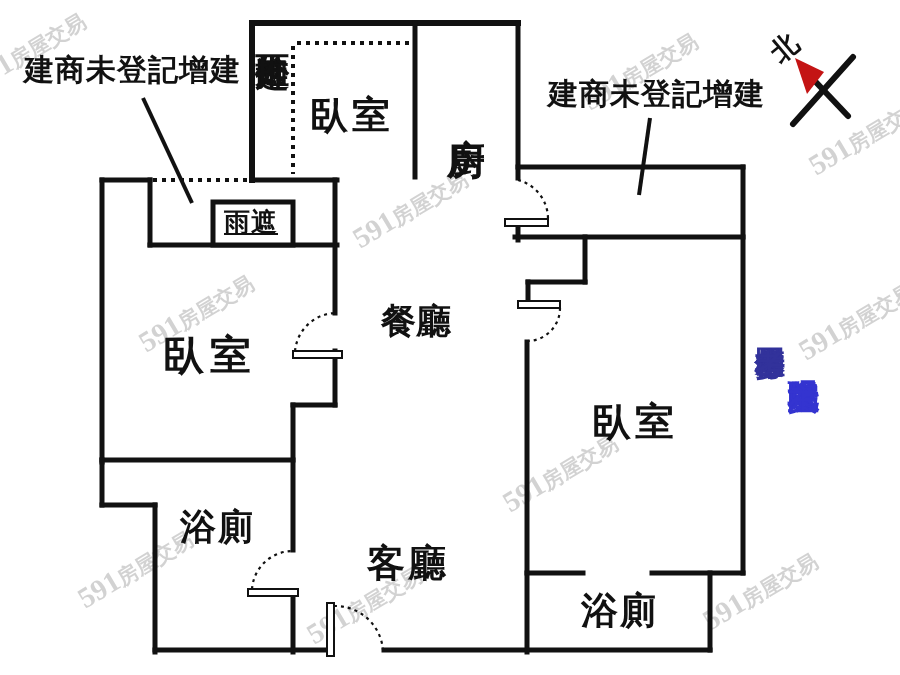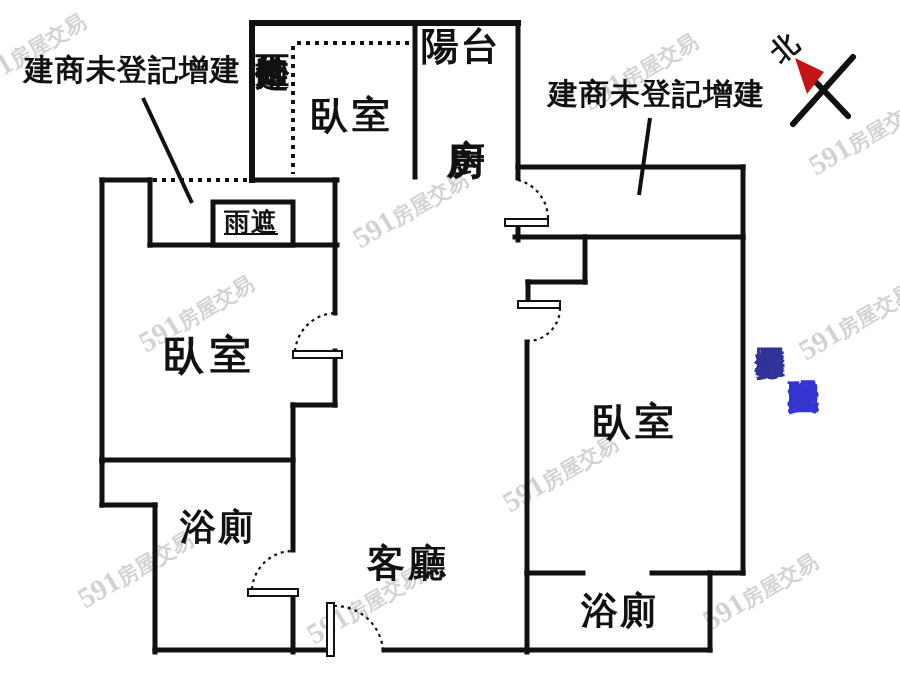--- a/index.html
+++ b/index.html
@@ -112,25 +112,25 @@
       <rect x="327" y="603" width="7" height="53"></rect>
     </g>
 
     <g>
       <path d="M853 57 L793 124" stroke="#111111" stroke-width="6" stroke-linecap="round"></path>
       <path d="M812 78 L848 116" stroke="#111111" stroke-width="6" stroke-linecap="round"></path>
       <polygon points="795,58 824,72 807,94" fill="#c41414"></polygon>
     </g>
   </svg>
 
-  <div class="lbl" style="left:421px;top:27px;font-size:38px;letter-spacing:2px;">陽台</div>
   <div class="lbl" style="left:310px;top:96px;font-size:38px;letter-spacing:4px;">臥室</div>
   <div class="lbl vert" style="left:445px;top:108px;font-size:38px;">廚房</div>
   <div class="lbl vert" style="left:254px;top:28px;font-size:34px;">雨遮外推</div>
   <div class="lbl" style="left:224px;top:209px;font-size:26px;letter-spacing:1px;text-decoration:underline;">雨遮</div>
+  <div class="lbl" style="left:381px;top:304px;font-size:35px;">餐廳</div>
   <div class="lbl" style="left:163px;top:334px;font-size:41px;letter-spacing:6px;">臥室</div>
   <div class="lbl" style="left:592px;top:402px;font-size:39px;letter-spacing:4px;">臥室</div>
   <div class="lbl" style="left:180px;top:509px;font-size:36px;letter-spacing:2px;">浴廁</div>
   <div class="lbl" style="left:367px;top:544px;font-size:38px;letter-spacing:3px;text-align:center;">客廳</div>
   <div class="lbl" style="left:581px;top:592px;font-size:37px;letter-spacing:2px;">浴廁</div>
 
   <div class="lbl" style="left:24px;top:54px;font-size:30px;letter-spacing:1px;">建商未登記增建</div>
   <div class="lbl" style="left:548px;top:78px;font-size:30px;letter-spacing:1px;">建商未登記增建</div>
 
   <div class="north-label" style="left:771px;top:30px;font-size:27px;color:#111;">北</div>

